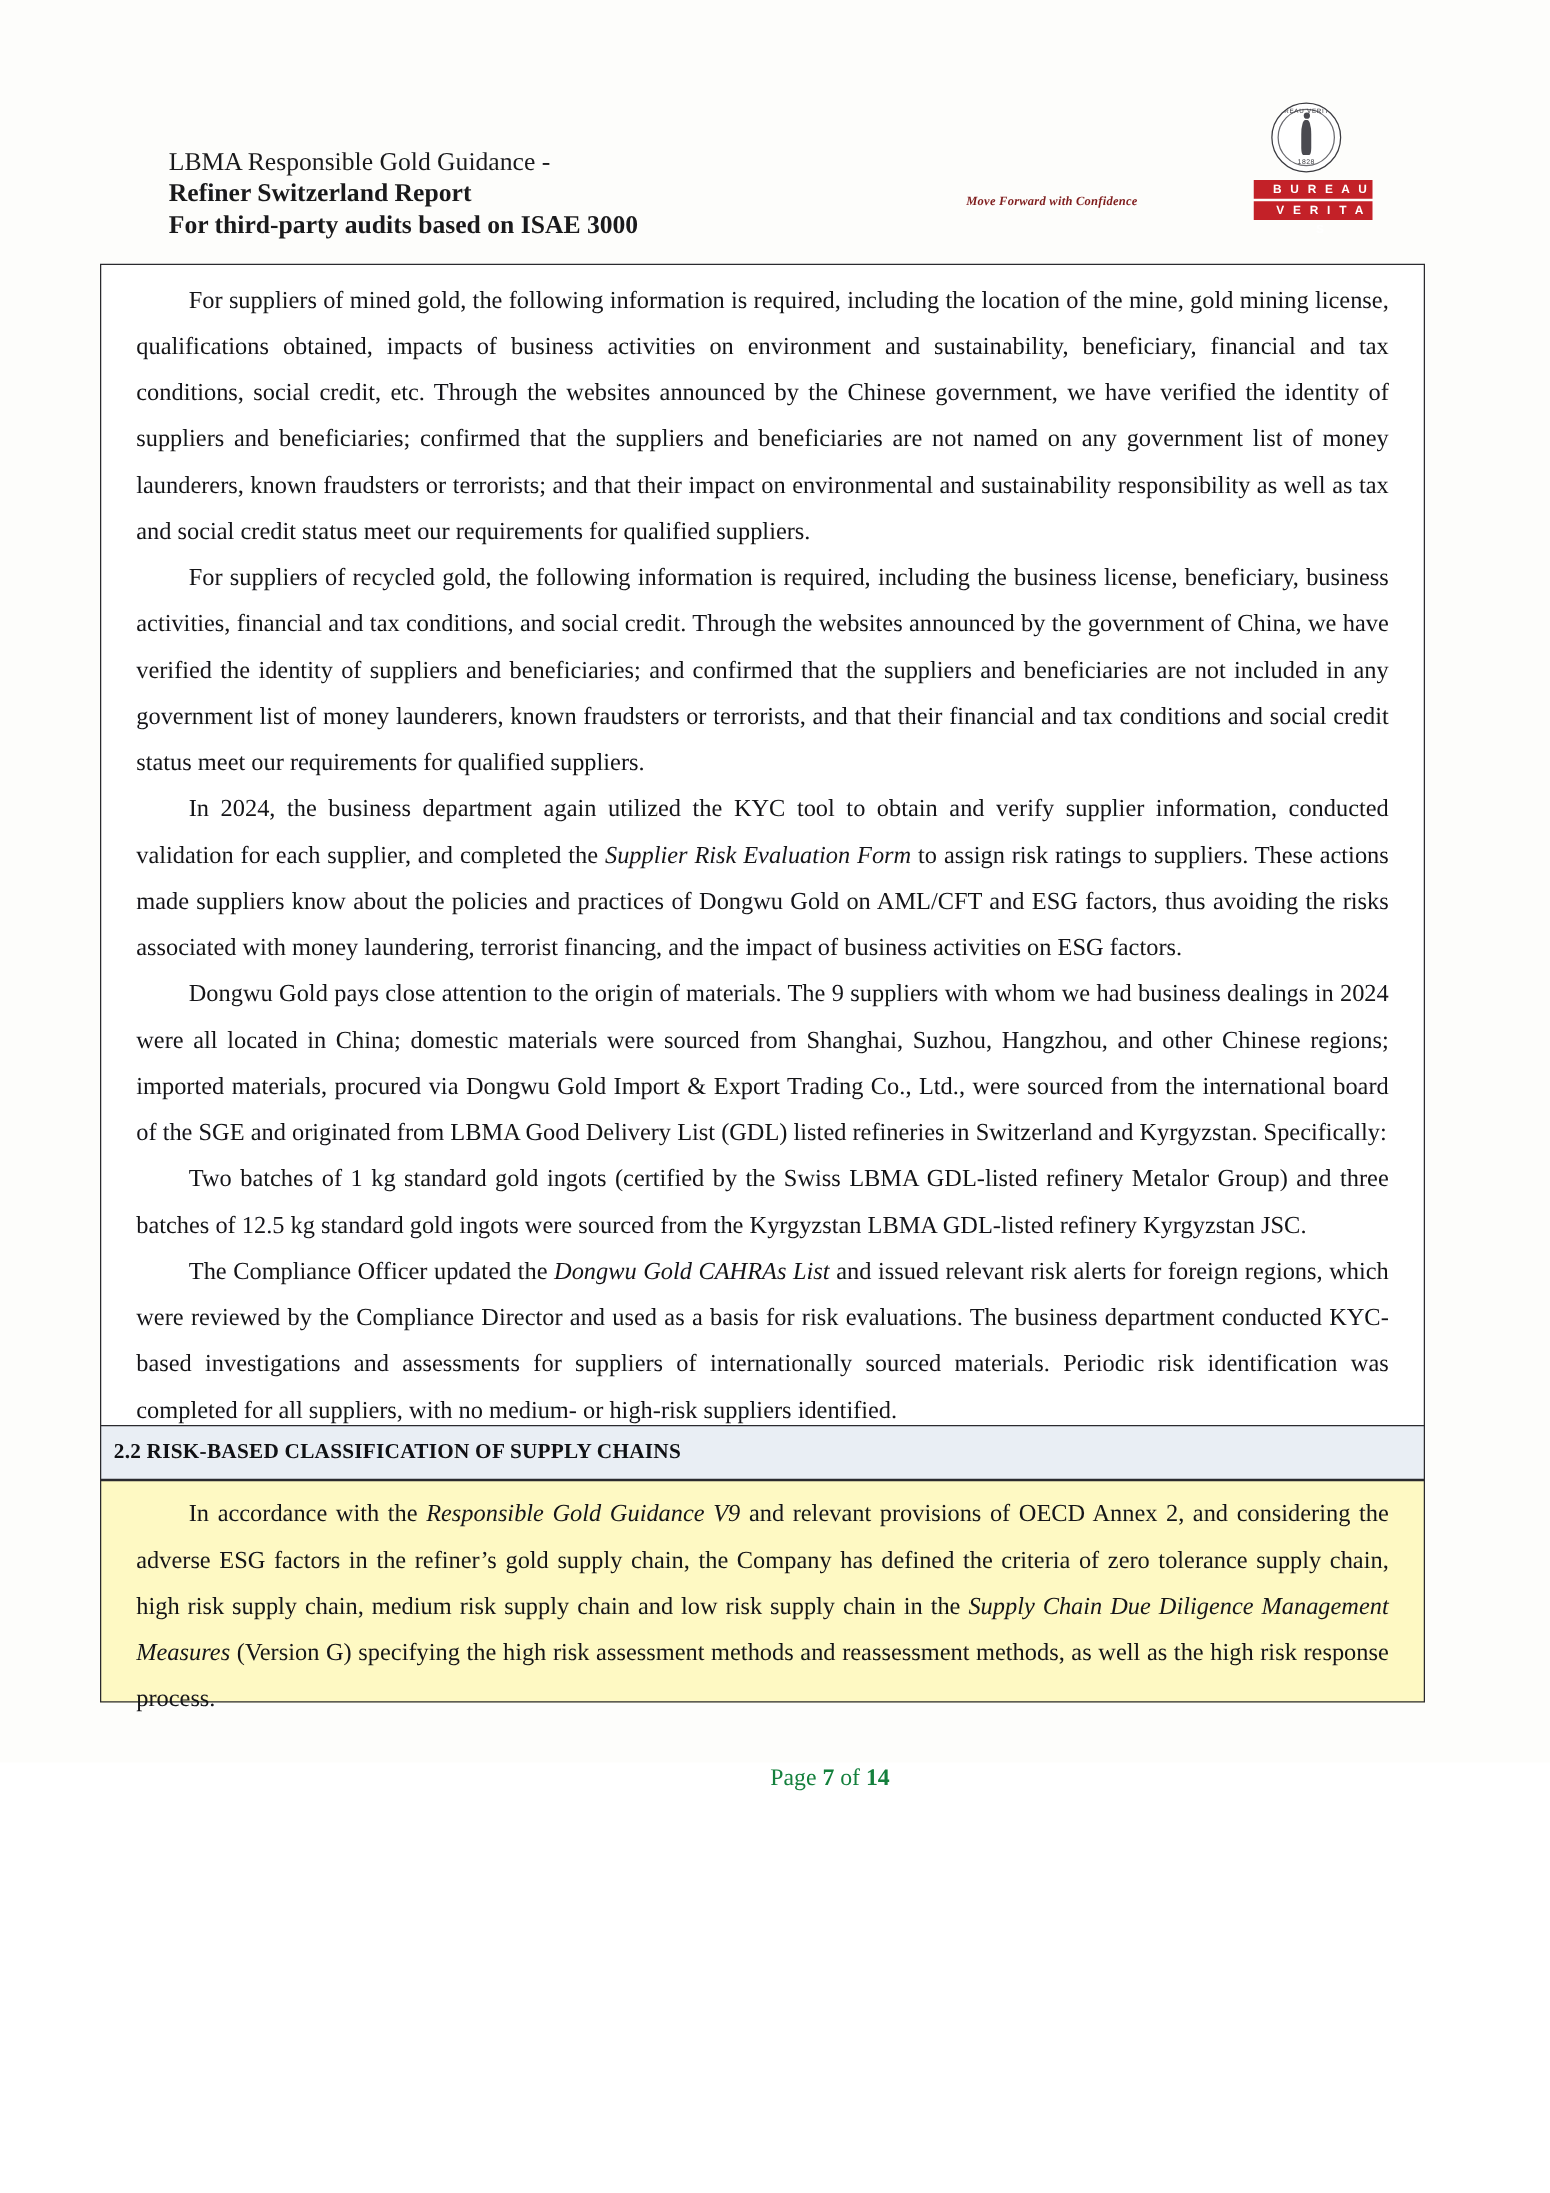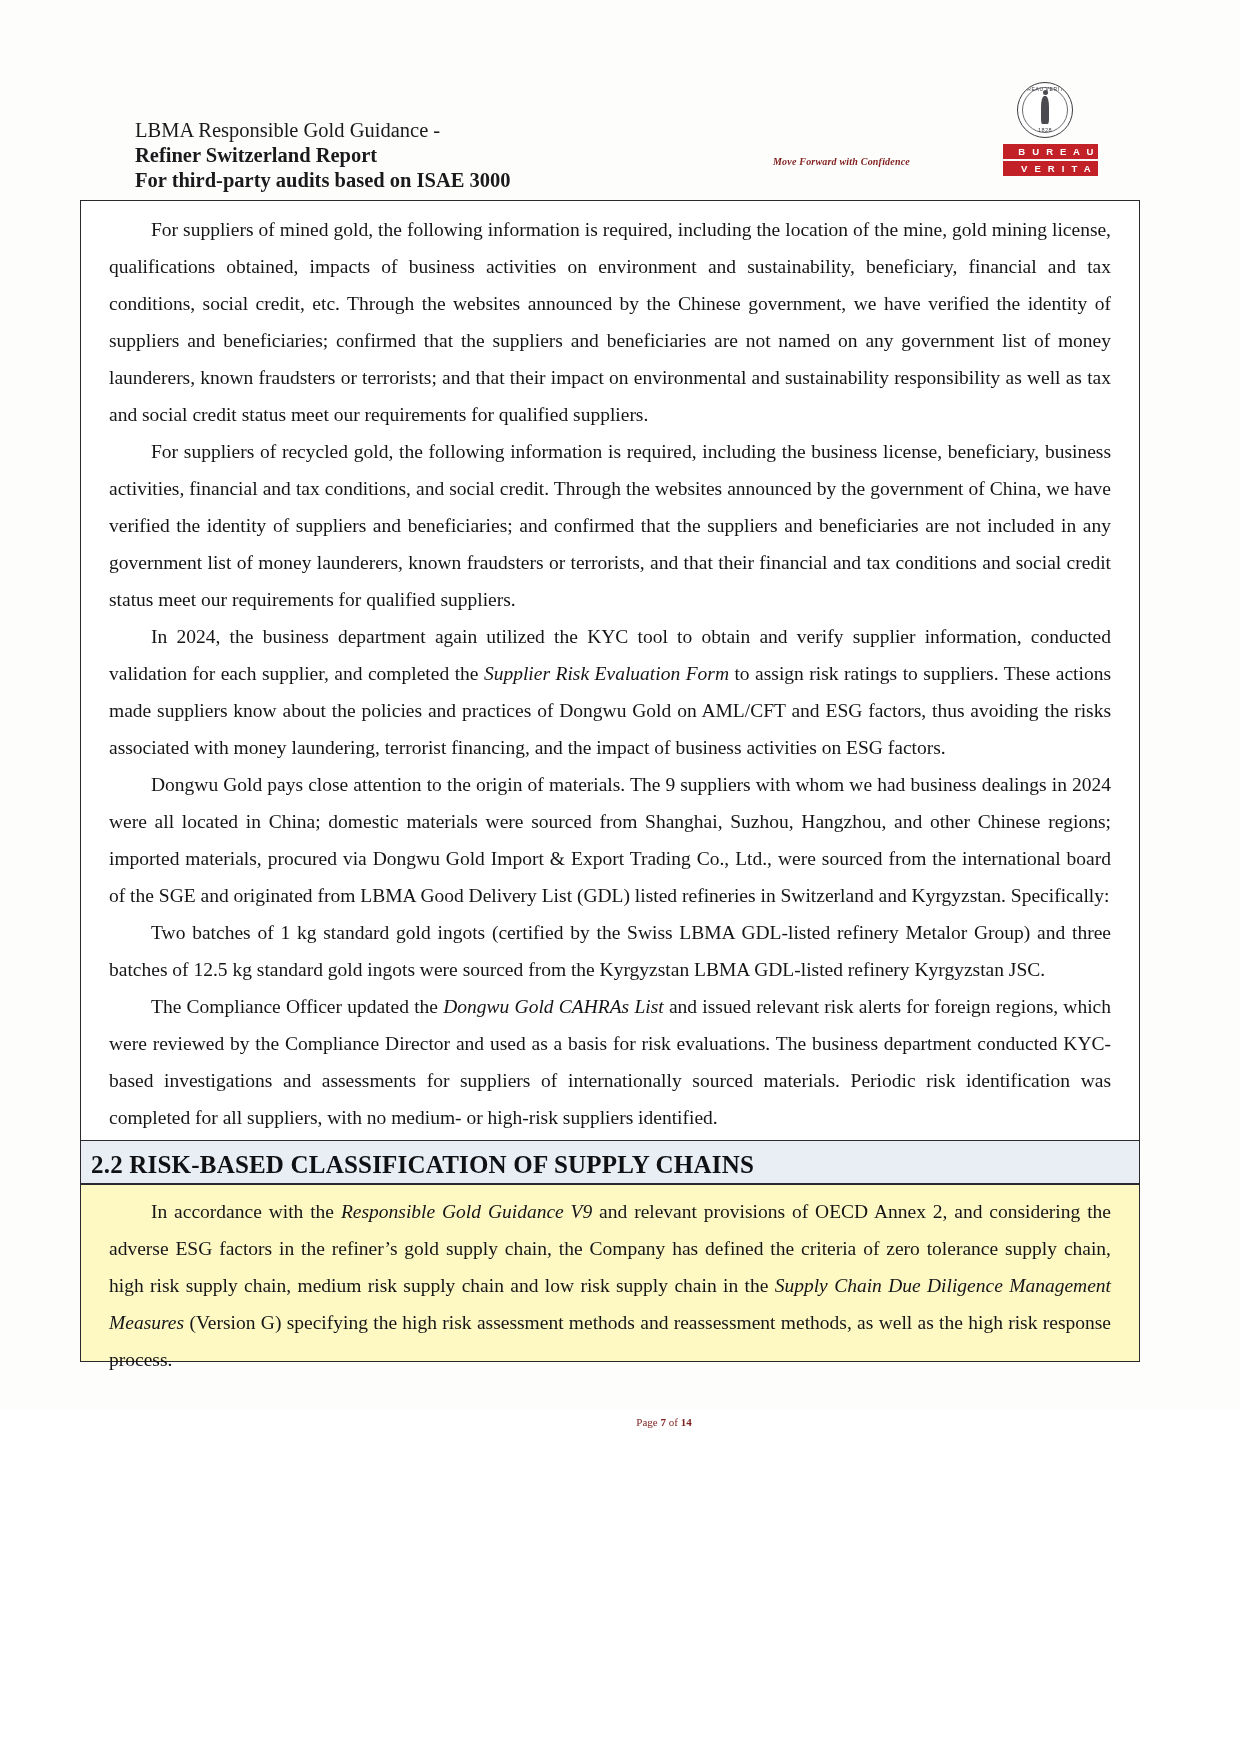--- a/index.html
+++ b/index.html
@@ -125,21 +125,21 @@
     text-align: center;
     line-height: 15px;
     padding-left: 13px;
   }
   .bv-bar-1 { top: 62px; }
   .bv-bar-2 { top: 79px; }
 
   
   .content-box {
     position: absolute;
-    top: 200px;
+    top: 211px;
     left: 80px;
     width: 1060px;
     height: 1143px;
     border: 1.5px solid #2a2a2e;
     box-sizing: border-box;
     background: #ffffff;
   }
   .content-inner {
     position: absolute;
     top: 0; left: 0;
@@ -169,21 +169,21 @@
     box-sizing: border-box;
     border: 1.5px solid #2a2a2e;
     background: #e9eef4;
   }
   .section-bar-label {
     position: absolute;
     top: 10px;
     left: 10px;
     font-family: "Liberation Serif", serif;
     font-weight: bold;
-    font-size: 25px;
+    font-size: 17px;
     color: #101114;
     letter-spacing: 0.2px;
   }
 
   
   .lower-box {
     position: absolute;
     top: 1184px;
     left: 80px;
     width: 1060px;
@@ -202,22 +202,22 @@
     position: absolute;
     top: 1412px;
     left: 0;
     width: 1240px;
     text-align: center;
   }
   .footer-text {
     display: inline-block;
     margin-left: 88px;
     font-family: "Liberation Serif", serif;
-    font-size: 11px;
-    color: #7f1d1d;
+    font-size: 19px;
+    color: #15803d;
     font-weight: bold;
   }
   .footer-text .light { font-weight: normal; }
 </style>
 </head>
 <body>
 
 <div class="page">
 
   <div class="header">

